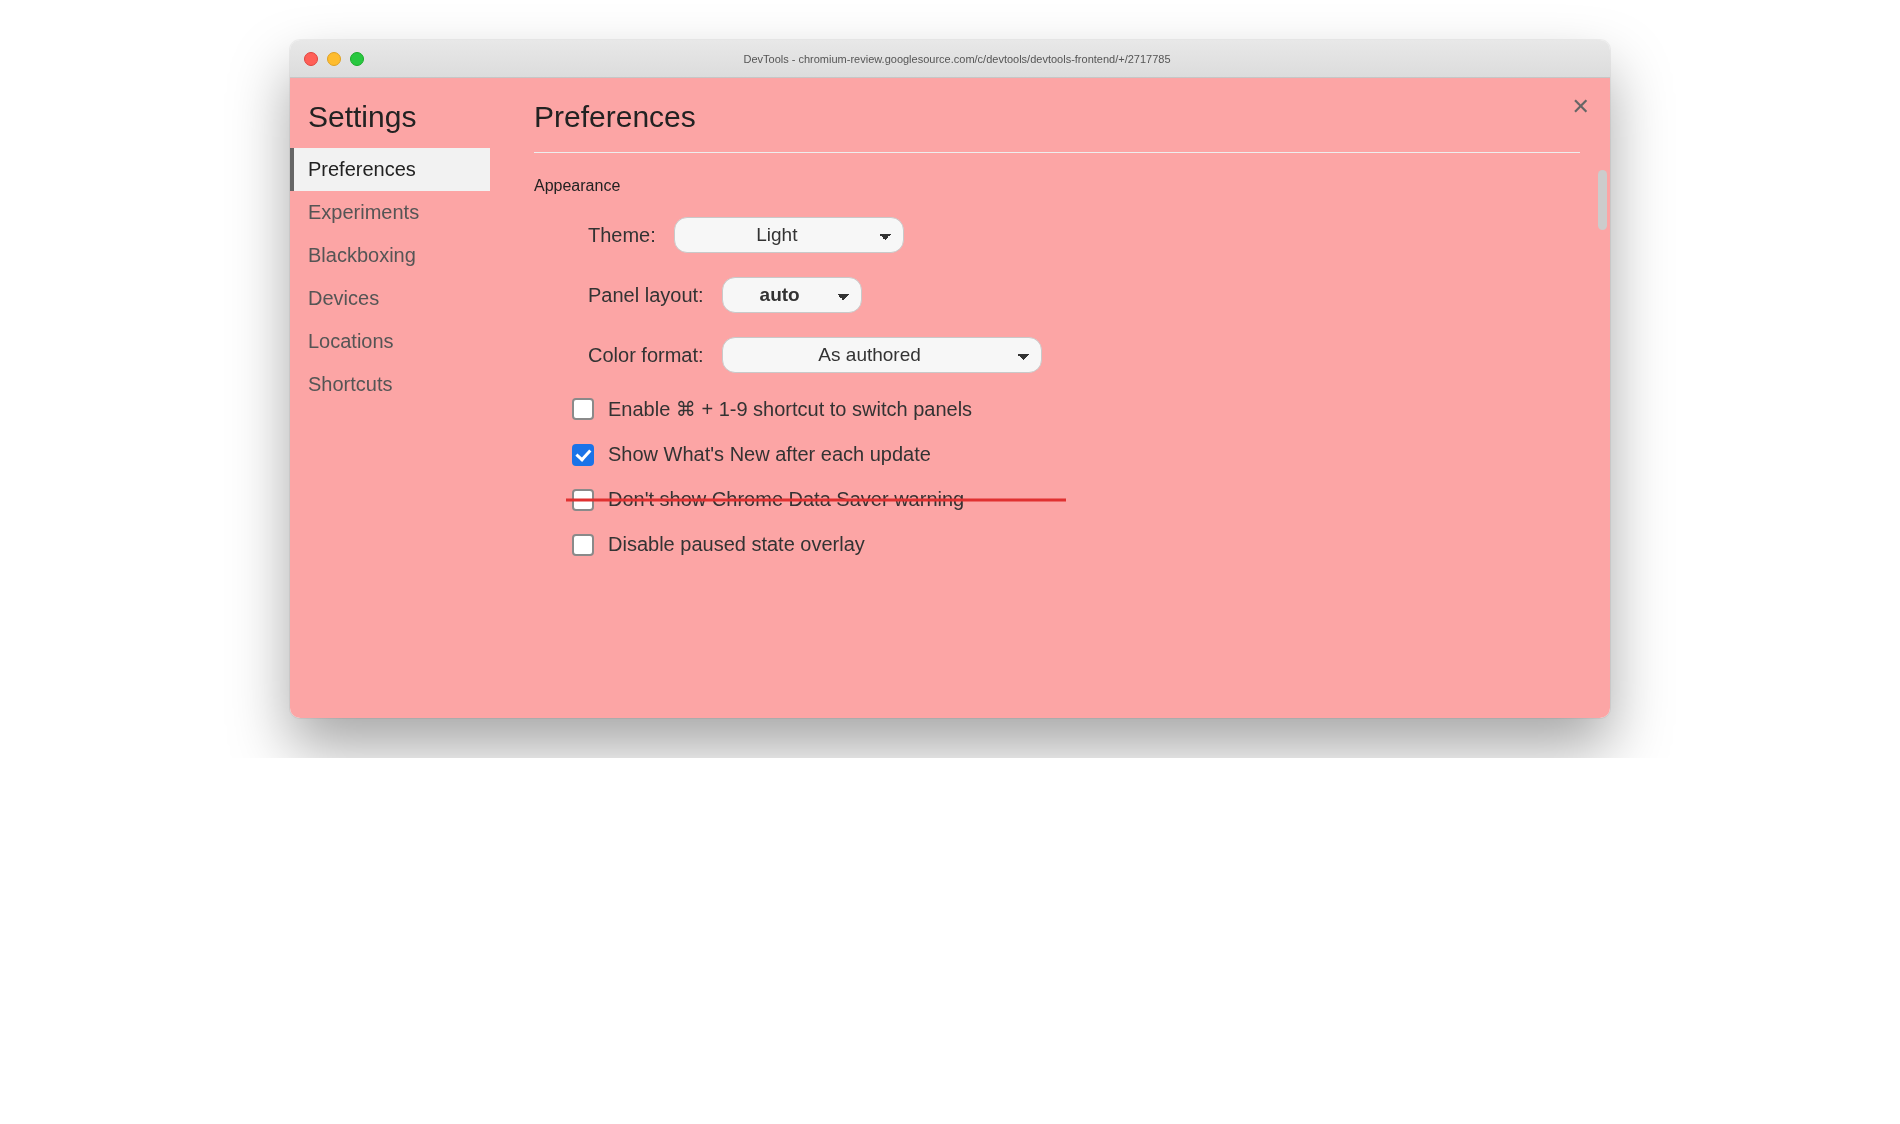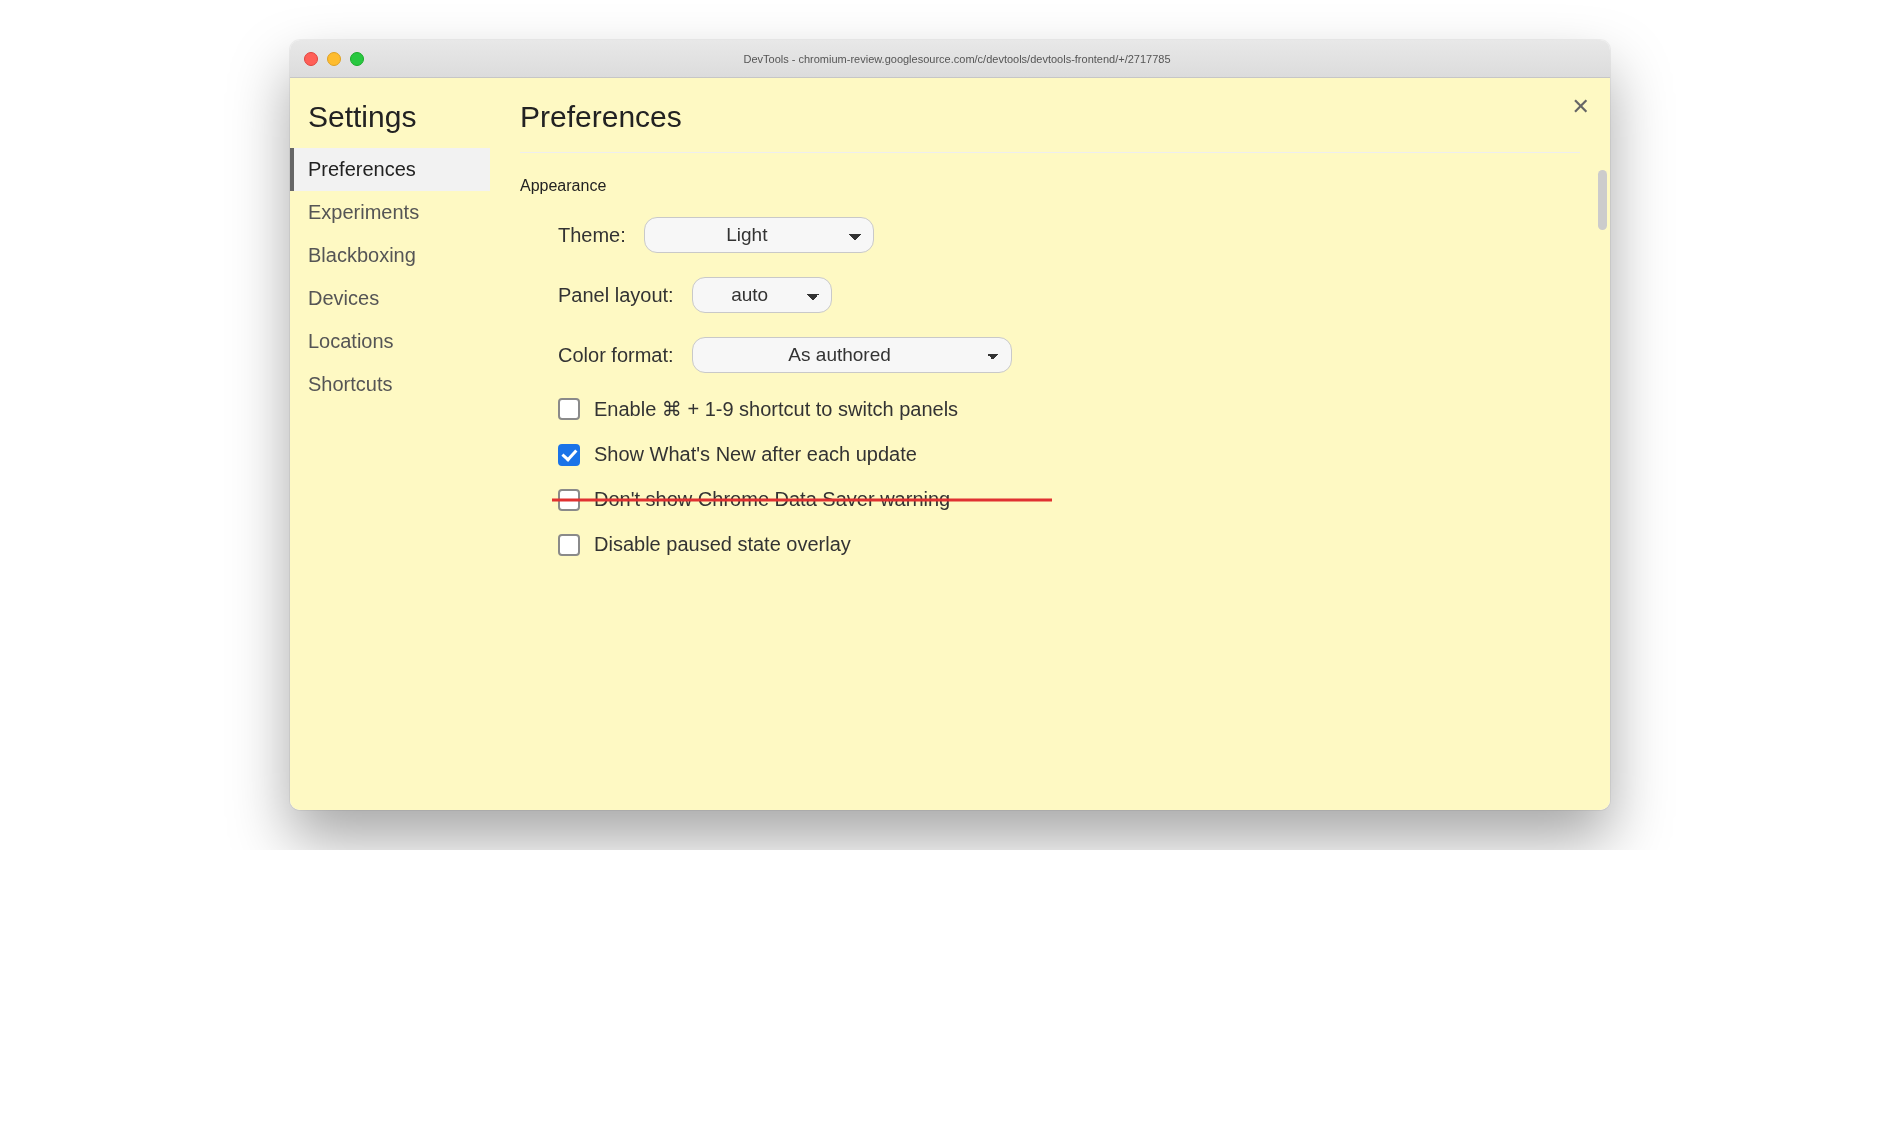--- a/index.html
+++ b/index.html
@@ -34,23 +34,24 @@
   .dot.green { background:#28c840; border:1px solid #1aab29; }
   .title-text {
     position: absolute; left: 14px; right: 0;
     text-align: center;
     font-size: 11px;
     color: #555;
     pointer-events: none;
   }
   .content {
     display: flex;
-    height: 732px;
-    background: #fef9c3;
-    position: relative;
+    height: 640px;
+    background: #fca5a5;
+    position: relative;
+    gap: 14px;
   }
   .sidebar {
     width: 200px;
     padding: 22px 0 0 0;
     border-right: none;
   }
   .sidebar-title {
     font-size: 30px;
     font-weight: 400;
     color: #222;
@@ -100,36 +101,37 @@
   }
   .row {
     display: flex;
     align-items: center;
     margin: 0 0 24px 38px;
     font-size: 20px;
     color: #333;
   }
   .row label.field-label {
     margin-right: 18px;
+    margin-left: 16px;
   }
   .select {
     appearance: none;
     -webkit-appearance: none;
     background: #f7f7f7;
     border: 1px solid #c9c9c9;
     border-radius: 13px;
     padding: 6px 36px 6px 12px;
     font-size: 19px;
     color: #333;
     background-image: linear-gradient(45deg, transparent 50%, #333 50%), linear-gradient(135deg, #333 50%, transparent 50%);
     background-position: calc(100% - 18px) 16px, calc(100% - 12px) 16px;
     background-size: 6px 6px, 6px 6px;
     background-repeat: no-repeat;
   }
-  .select.w-sm { width: 140px; }
+  .select.w-sm { width: 140px; font-weight: bold; }
   .select.w-md { width: 230px; }
   .select.w-lg { width: 320px; }
   .check-row {
     display: flex;
     align-items: center;
     margin: 0 0 22px 38px;
     font-size: 20px;
     color: #333;
     position: relative;
   }

